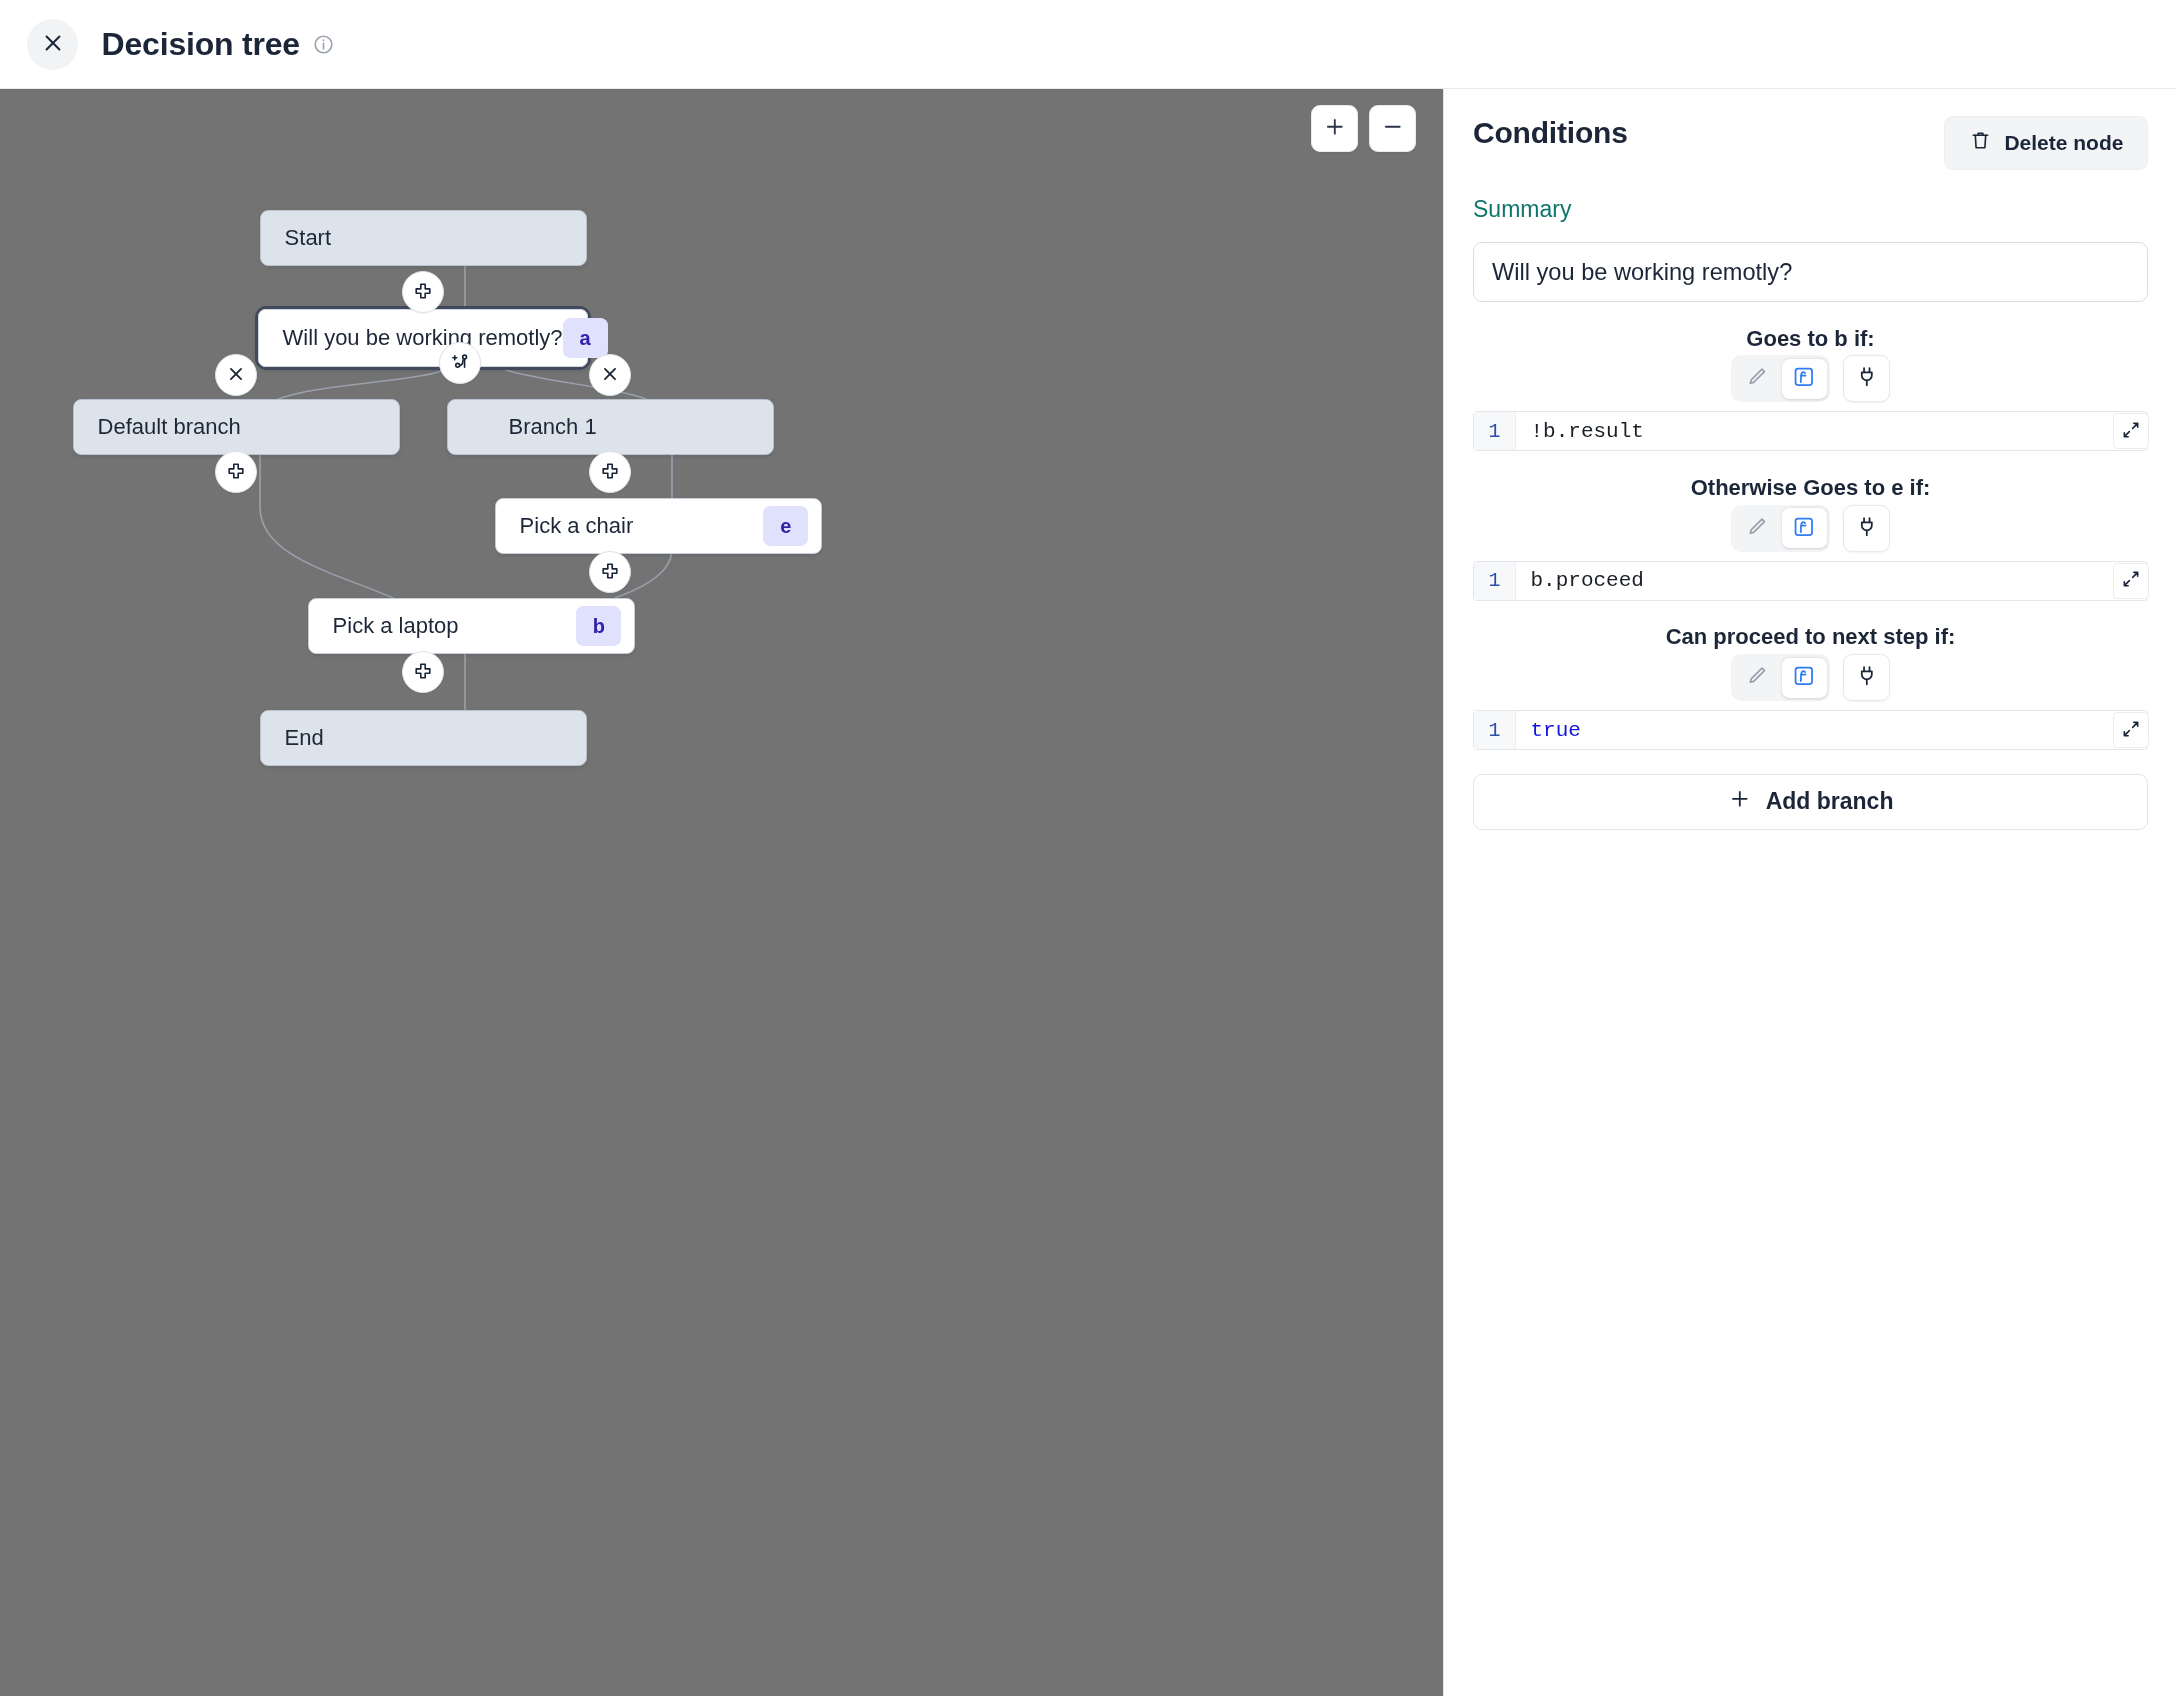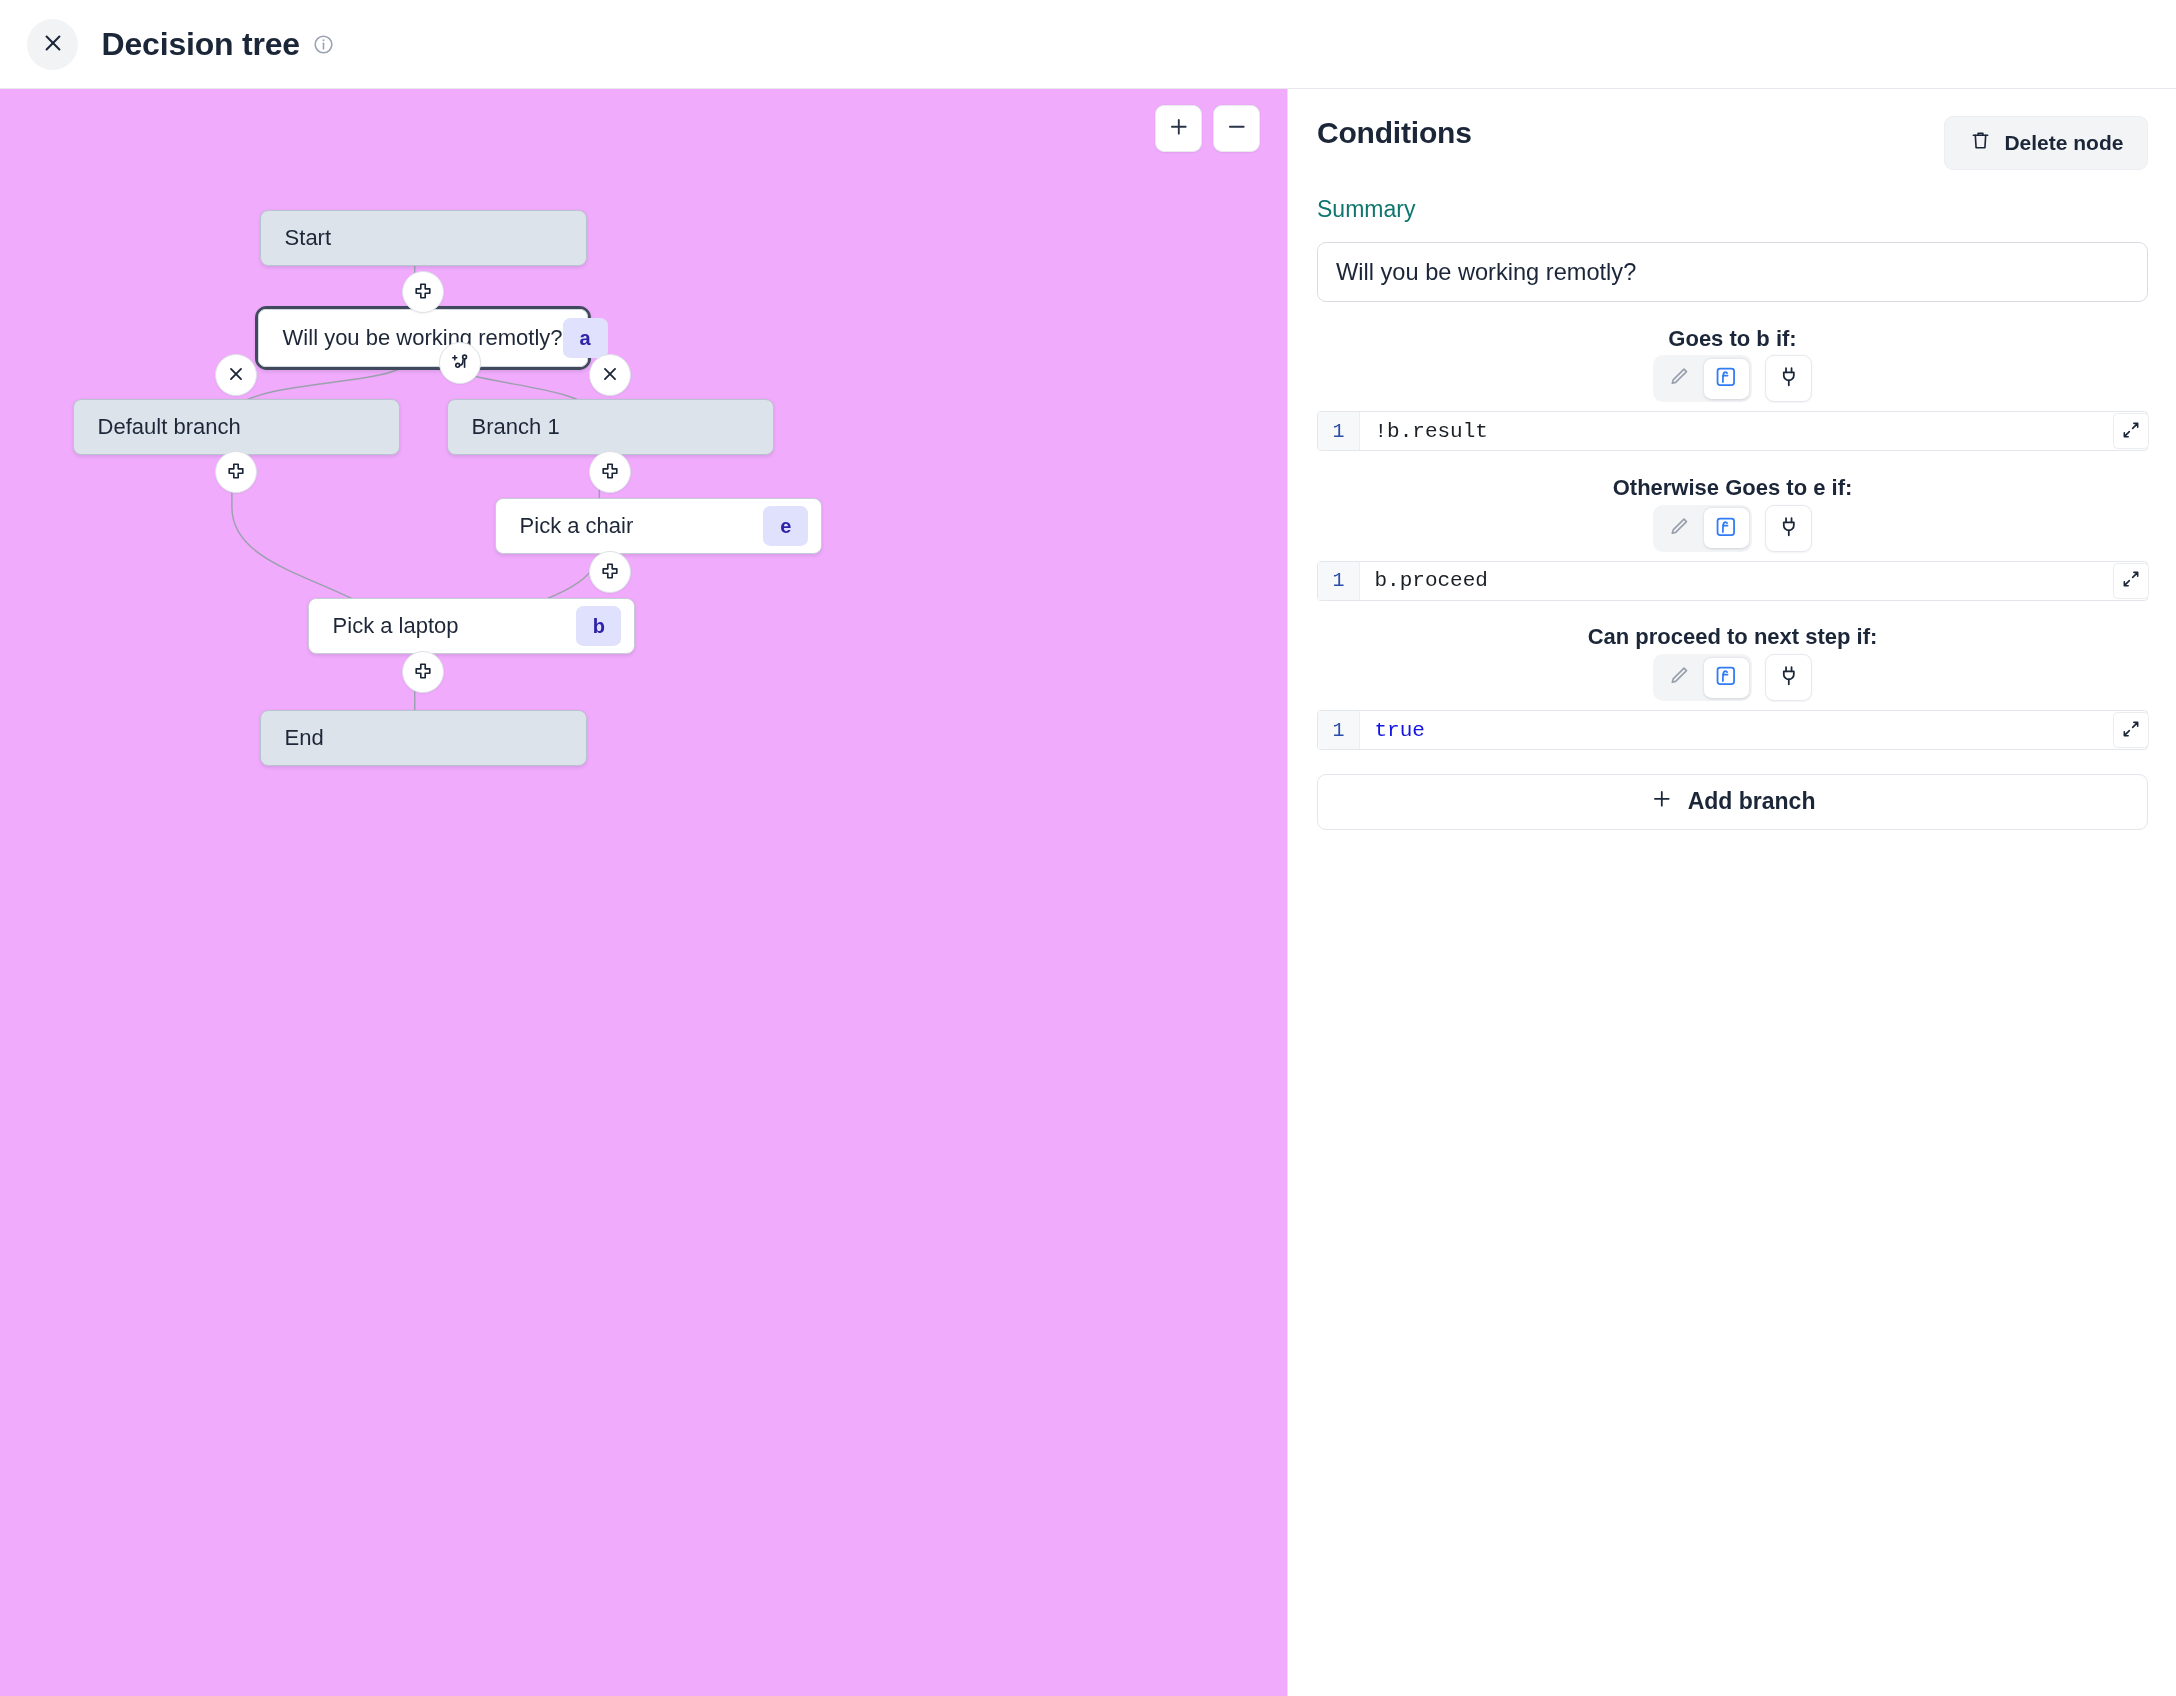--- a/index.html
+++ b/index.html
@@ -46,22 +46,22 @@
 
   
   .main {
     display: flex;
     height: 1607px;
   }
 
   
   .canvas {
     position: relative;
-    width: 1288px;
-    background: #f0abfc;
+    width: 1444px;
+    background: #737373;
     border-right: 0.9px solid #e2e5ea;
     overflow: hidden;
   }
   .zoom-controls {
     position: absolute;
     top: 16.4px; right: 27px;
     display: flex; gap: 11px;
     z-index: 4;
   }
   .zoom-btn {
@@ -414,21 +414,21 @@
             <line x1="6.5" y1="6.5" x2="17.5" y2="17.5"></line>
               <line x1="17.5" y1="6.5" x2="6.5" y2="17.5"></line>
           </svg>
         </span>
       </div>
 
       <div class="node node-terminal" style="left:73px; top:310px; width:327px;">
         <span class="node-label">Default branch</span>
       </div>
 
-      <div class="node node-terminal" style="left:447px; top:310px; width:327px;">
+      <div class="node node-terminal" style="left:447px; top:310px; width:327px;padding-left:37px;">
         <span class="node-label">Branch 1</span>
       </div>
 
       <div class="handle" style="left:215px; top:362px;">
         <span>
           <svg viewBox="0 0 24 24" fill="none" stroke="#1b2638" stroke-width="1.8" stroke-linejoin="round">
             <path d="M9.6 4.6h4.8v5h5v4.8h-5v5H9.6v-5h-5V9.6h5z"></path>
           </svg>
         </span>
       </div>

